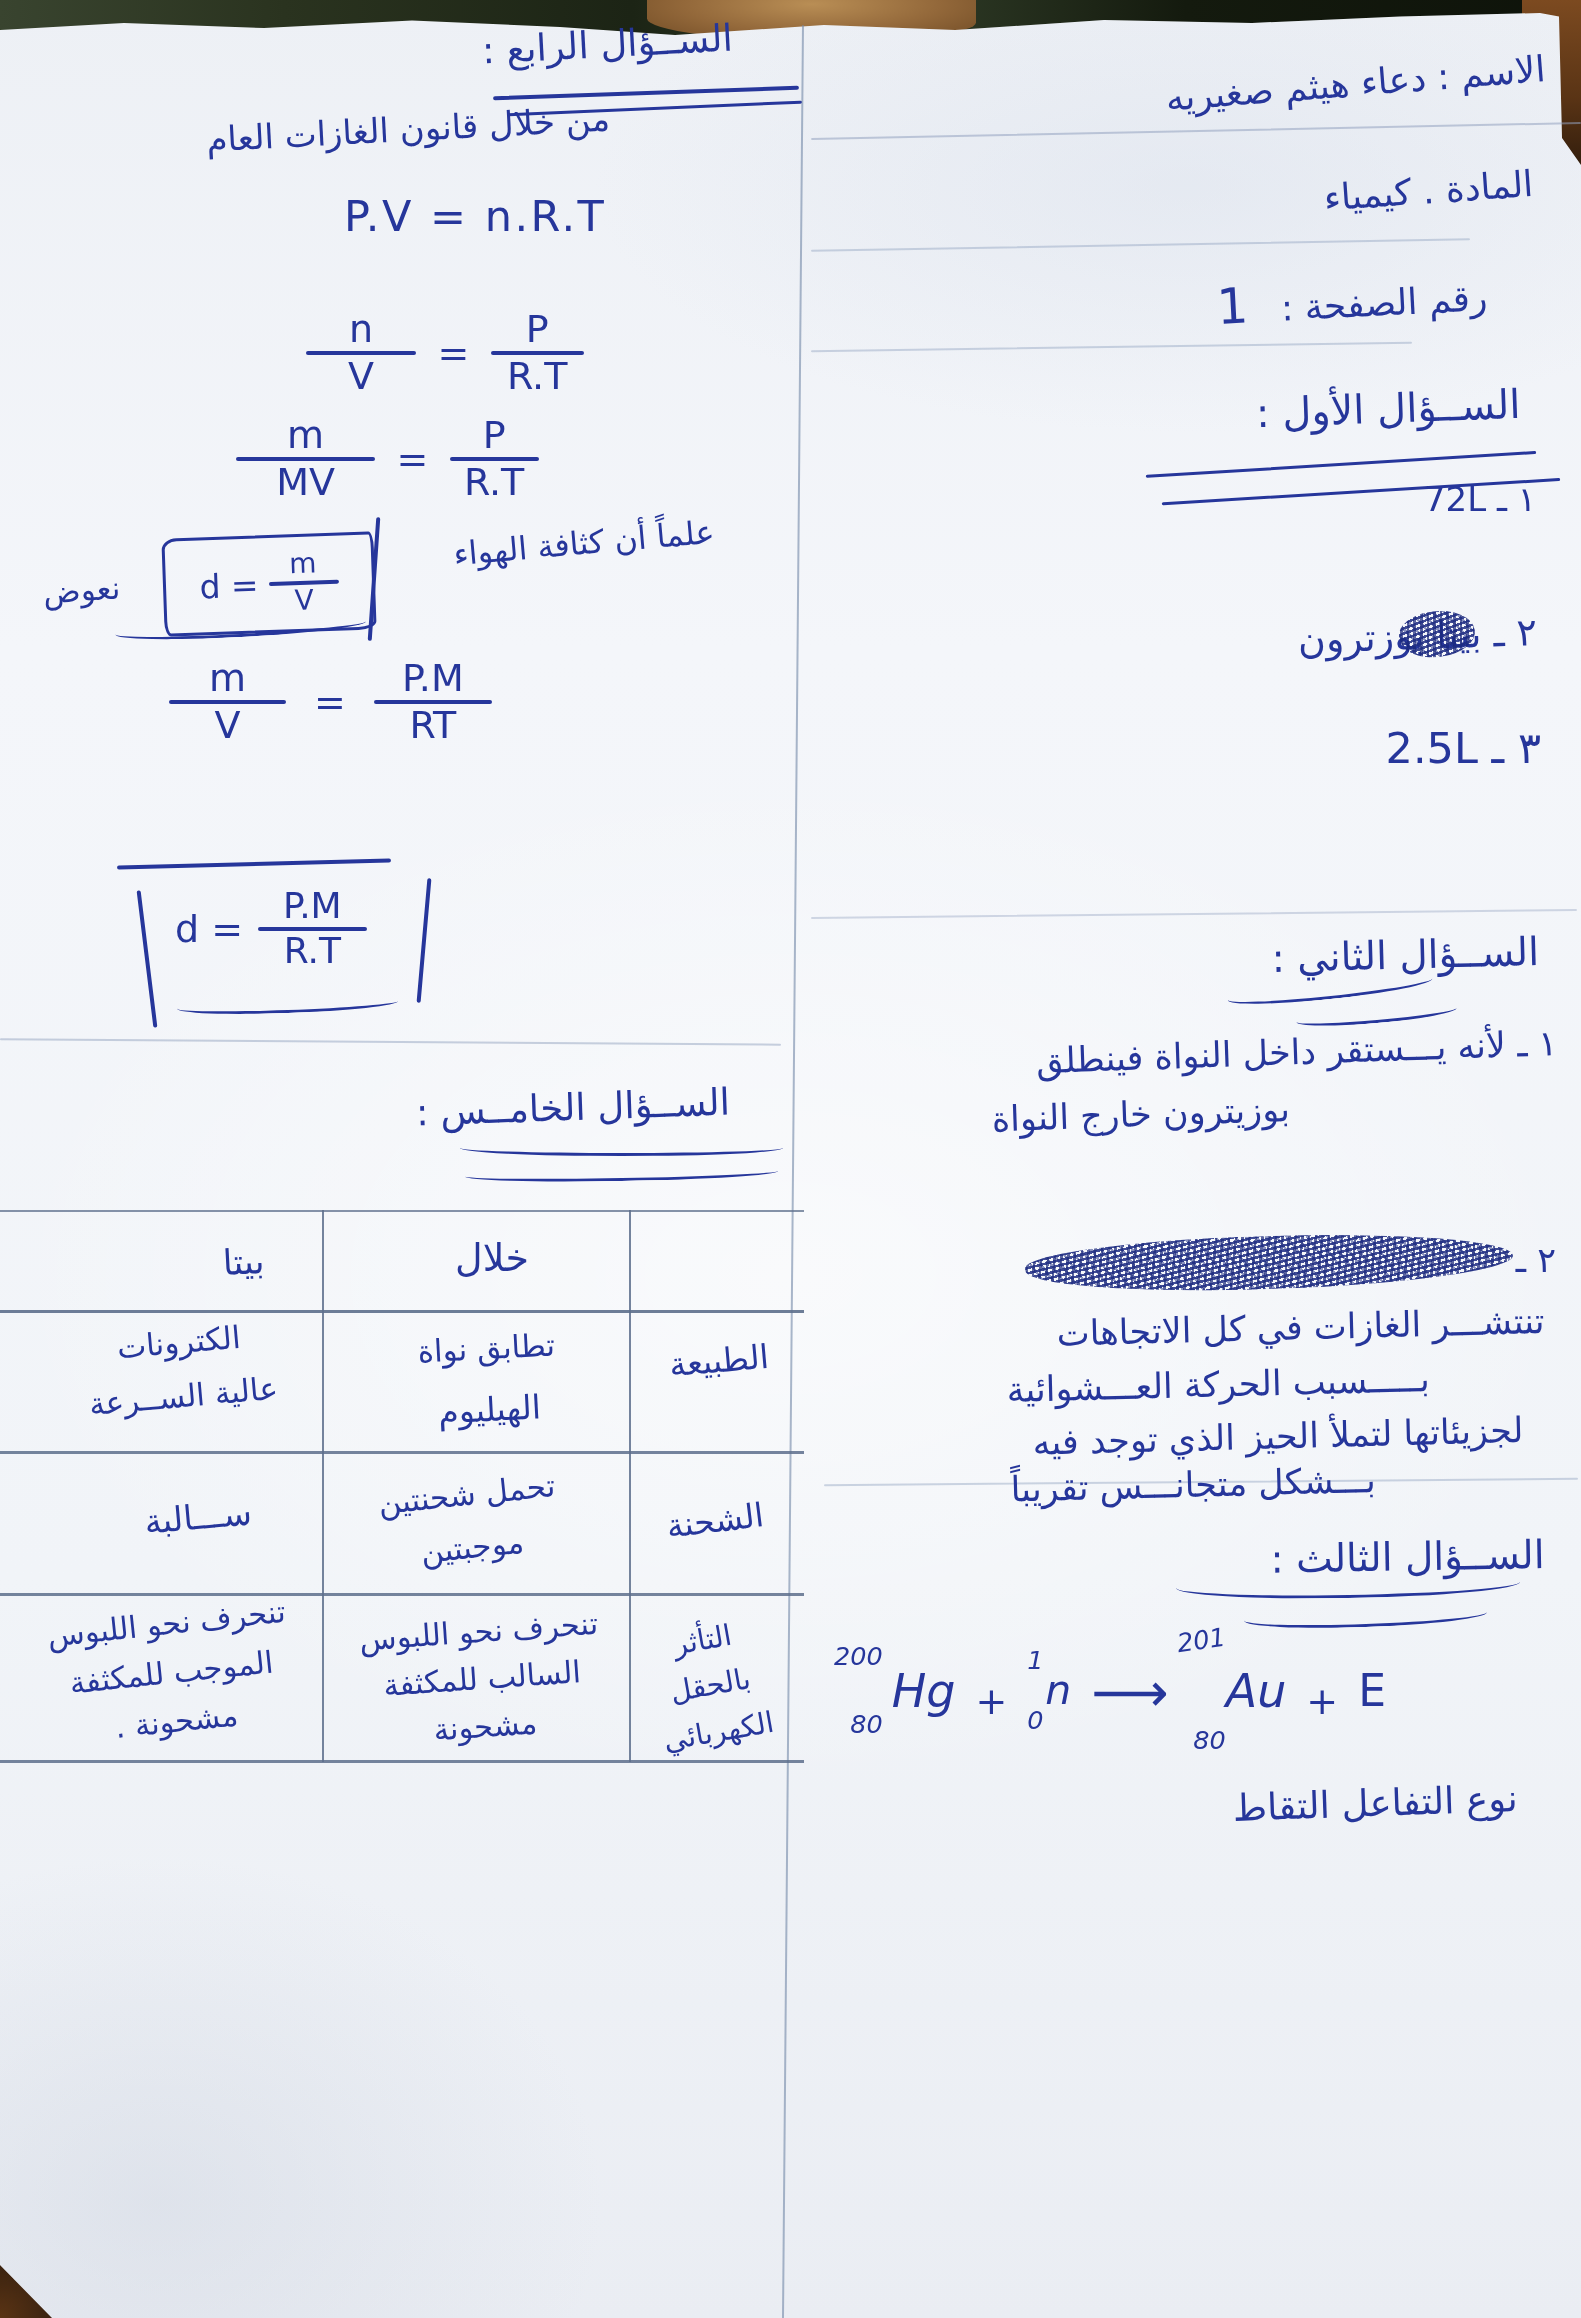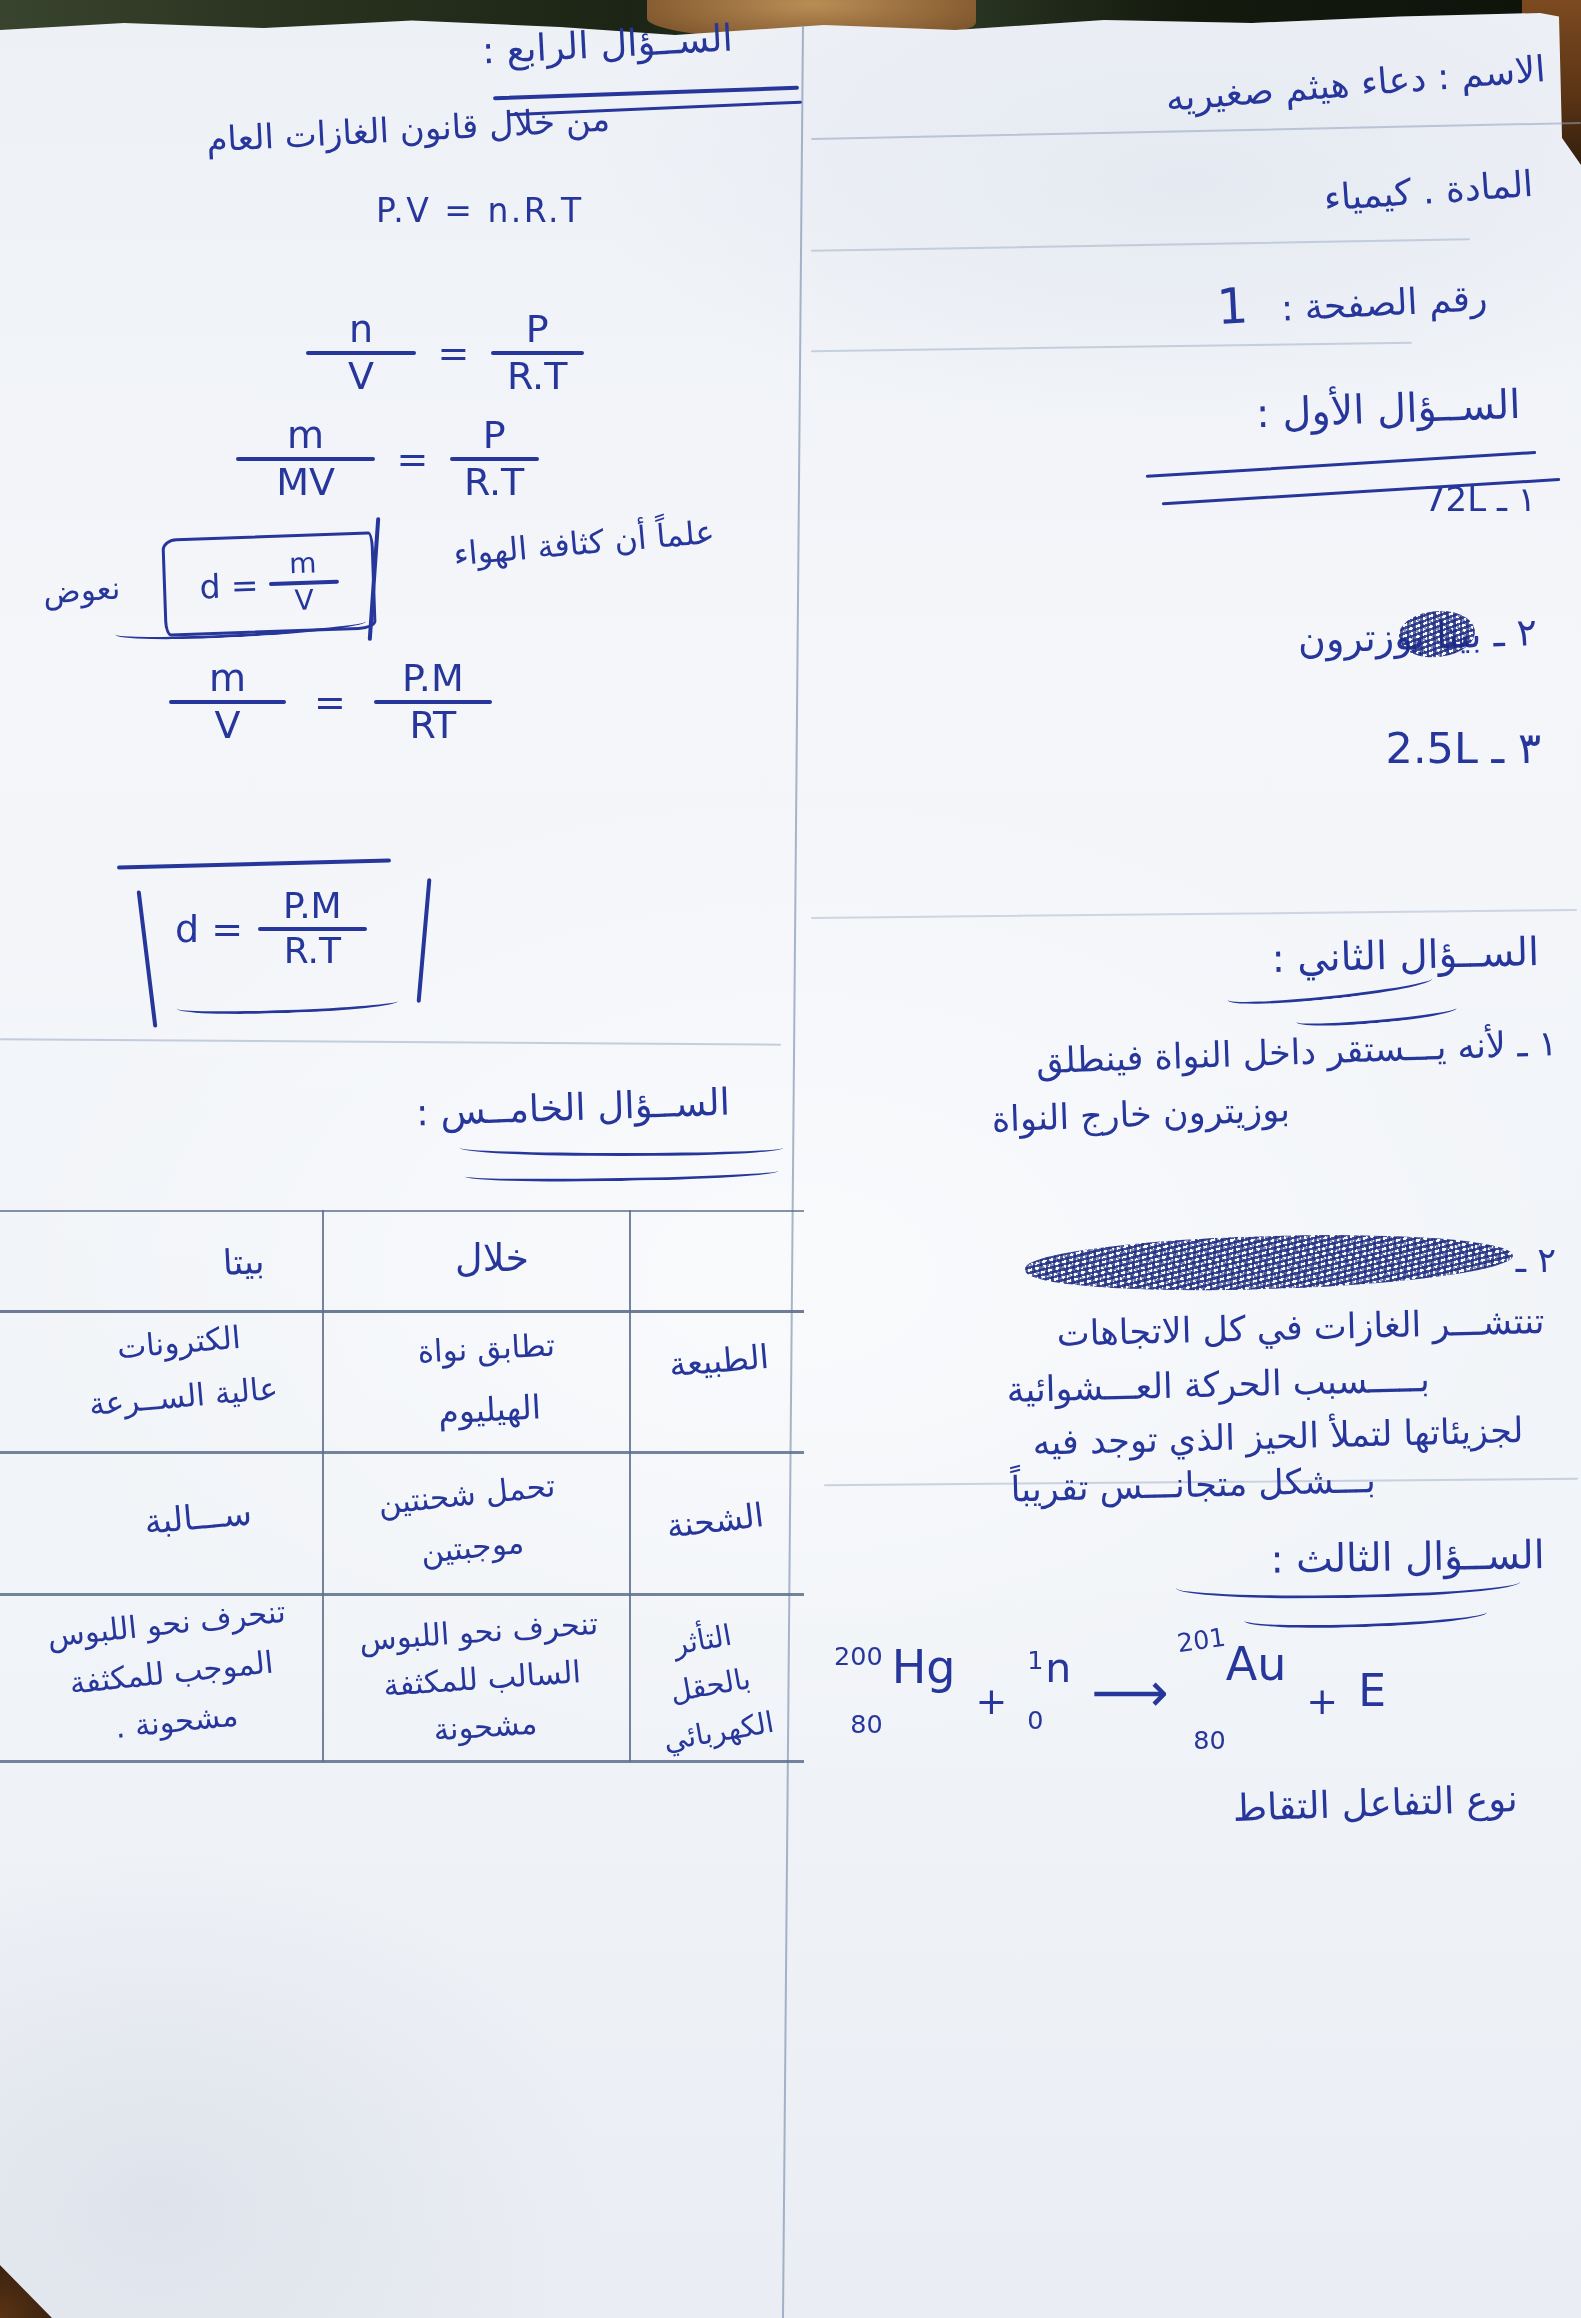--- a/index.html
+++ b/index.html
@@ -39,21 +39,21 @@
   .fden{padding:0 5px;}
   .feq{position:absolute;display:flex;align-items:center;color:#26369b;}
   .handbox{position:absolute;border:3.3px solid #26369b;display:flex;align-items:center;
            justify-content:center;gap:10px;color:#26369b;}
   .cell{position:absolute;text-align:center;direction:rtl;color:#26369b;}
   .scribble{position:absolute;border-radius:46% 54% 48% 52%;
     background:
       repeating-linear-gradient(168deg, rgba(30,44,130,0) 0 2.5px, rgba(30,44,130,.85) 2.5px 5px),
       repeating-linear-gradient(98deg, rgba(24,38,120,0) 0 4.1px, rgba(24,38,120,.7) 4.1px 6.6px),
       repeating-linear-gradient(55deg, rgba(30,44,130,0) 0 5.8px, rgba(30,44,130,.5) 5.8px 8.2px);}
-  .nuc{display:inline-flex;align-items:flex-start;}
+  .nuc{display:inline-flex;align-items:center;font-style:italic;}
   .pre{display:inline-flex;flex-direction:column;align-items:flex-end;font-size:25.5px;line-height:1;}
   .sym{font-size:46px;line-height:1;}
 </style>
 </head>
 <body>
 
 <div class="photo">
 
   <div class="topstrip"></div>
   <div class="brownblob"></div>
@@ -146,21 +146,21 @@
   </div>
 
   <div class="ar" style="right:64px;top:1777px;font-size:37px;transform:rotate(-2deg);transform-origin:right top;">نوع التفاعل التقاط</div>
 
   <div class="ar" style="left:482px;top:23px;font-size:37px;transform:rotate(-3deg);">الســؤال الرابع :</div>
   <div class="stroke" style="left:493px;top:91px;width:306px;height:3.7px;transform:rotate(-2deg);"></div>
   <div class="stroke" style="left:507px;top:107px;width:295px;height:3.3px;transform:rotate(-2.5deg);"></div>
 
   <div class="ar" style="left:206px;top:109px;font-size:34px;transform:rotate(-3deg);">من خلال قانون الغازات العام</div>
 
-  <div class="lat" style="left:344px;top:191px;font-size:33px;letter-spacing:2.5px;margin-left:32px;">P.V = n.R.T</div>
+  <div class="lat" style="left:344px;top:191px;font-size:43px;letter-spacing:2.5px;">P.V = n.R.T</div>
 
   <div class="feq" style="left:306px;top:310px;font-size:38px;gap:21.4px;">
     <span class="frac">
       <span class="fnum" style="padding:0 43px;">n</span>
       <span class="fbar"></span>
       <span class="fden">V</span>
     </span>
     <span>=</span>
     <span class="frac">
       <span class="fnum" style="padding:0 35px;">P</span>

